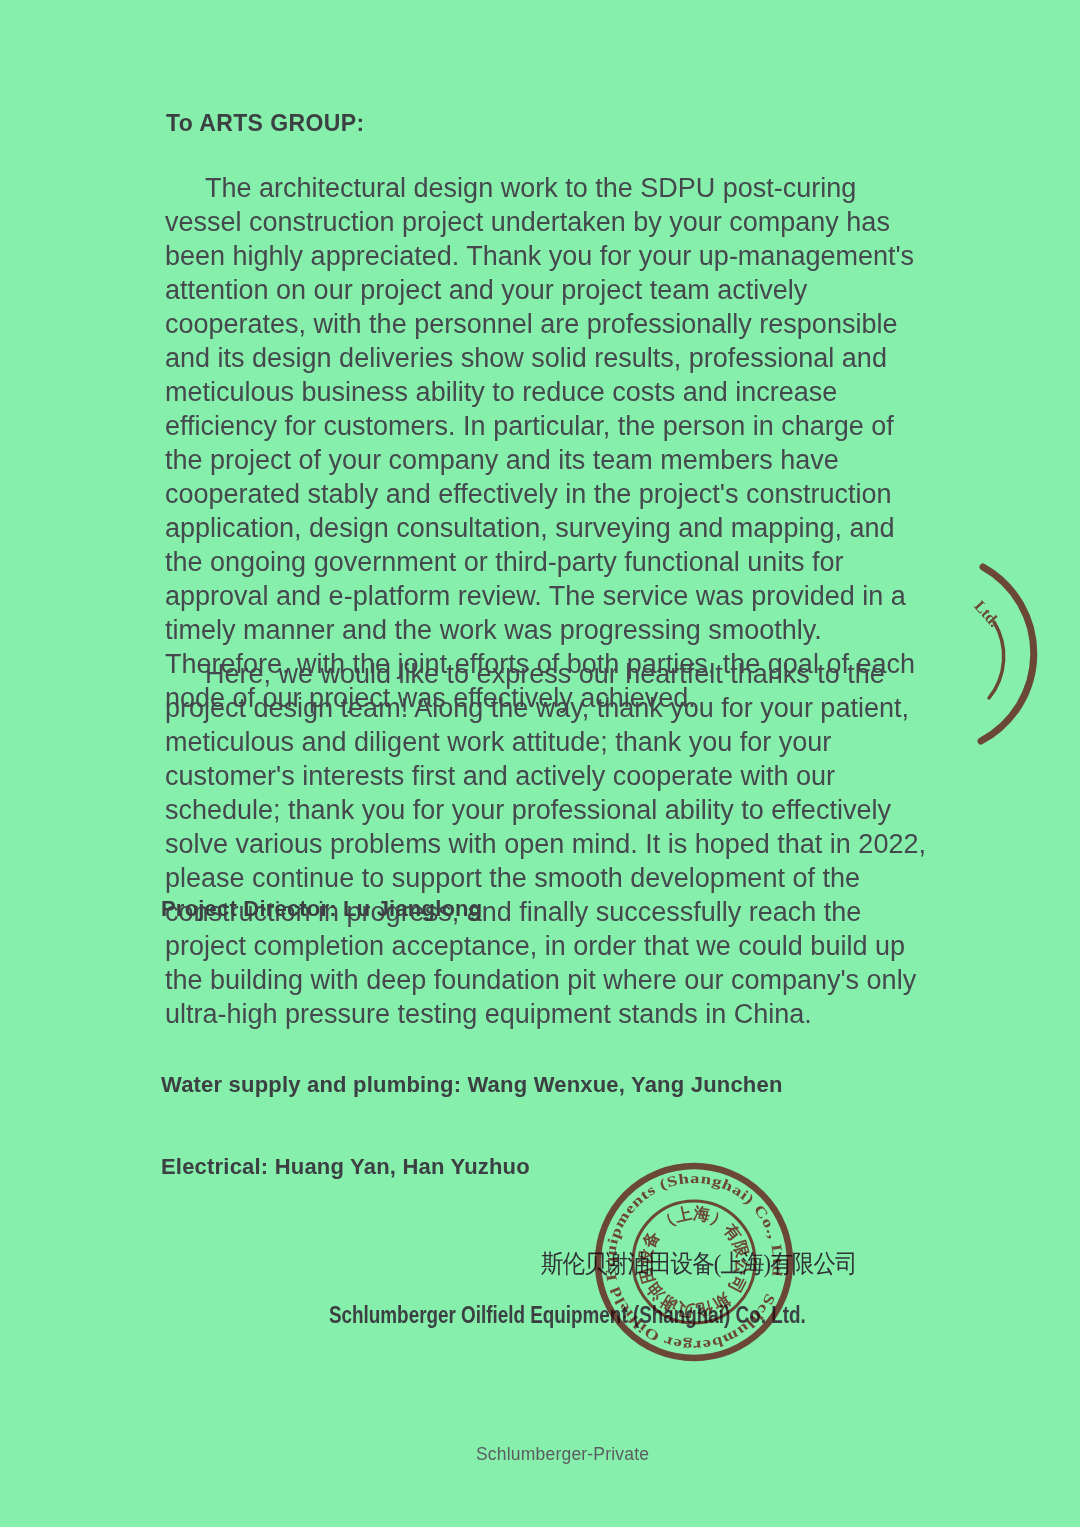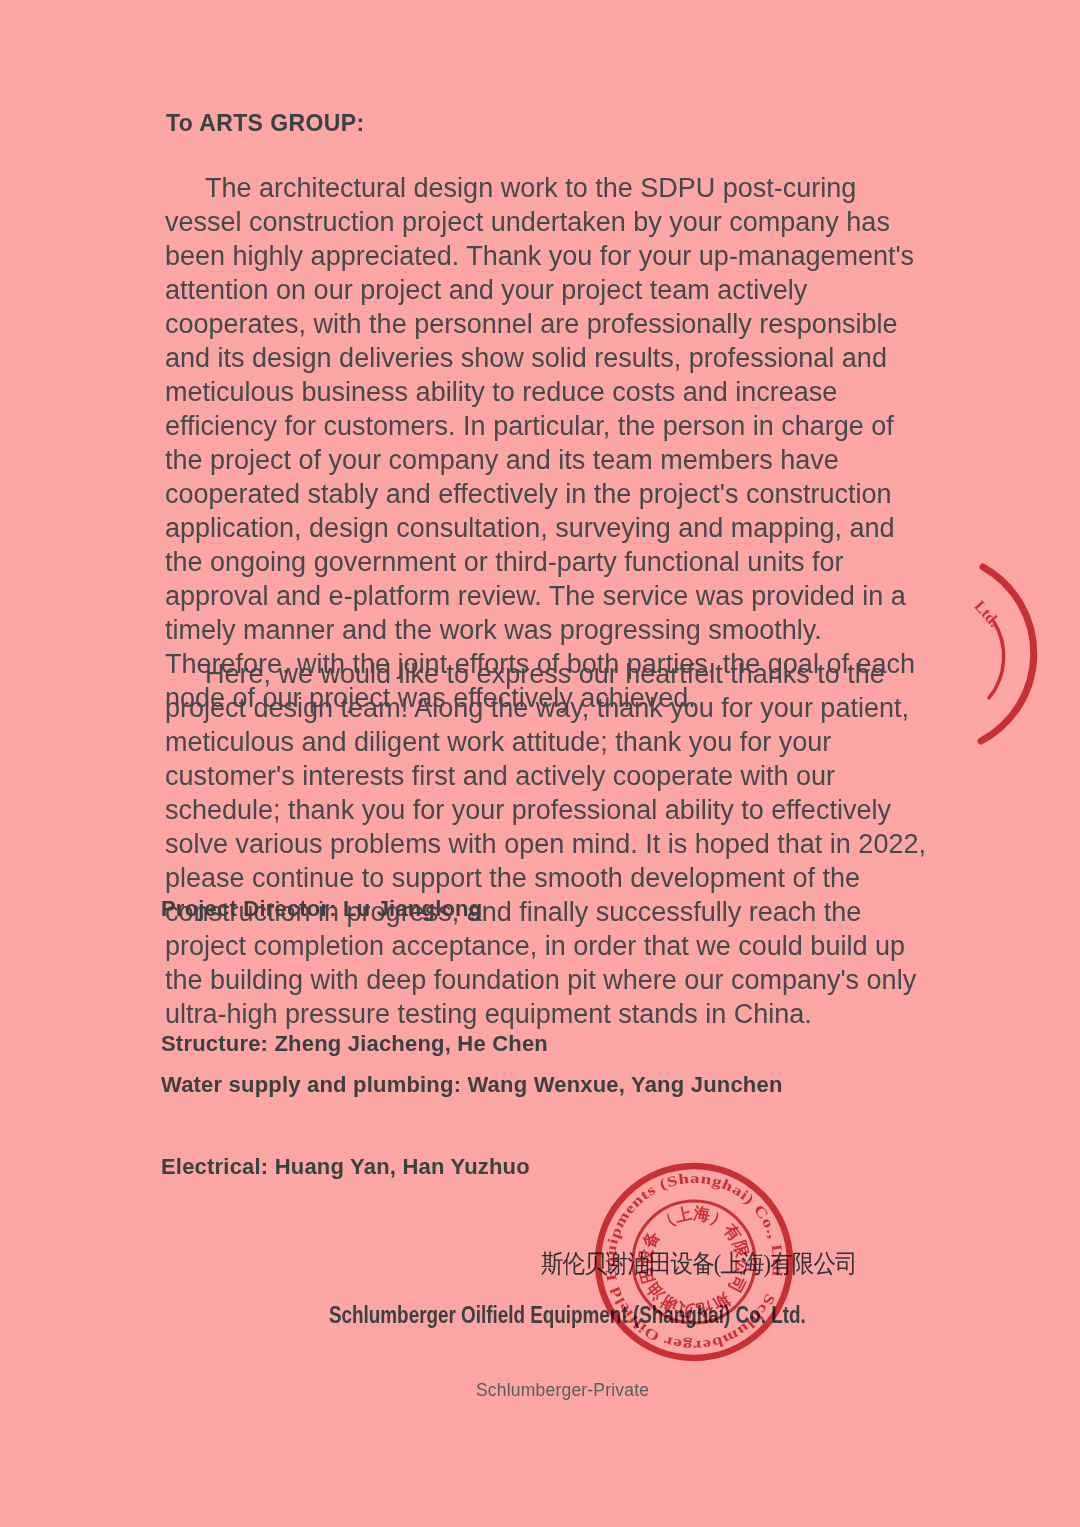--- a/index.html
+++ b/index.html
@@ -1,20 +1,20 @@
 <!DOCTYPE html>
 <html><head>
 <meta charset="utf-8">
 <style>
   html,body{margin:0;padding:0;background:#e9e9e9;}
   #page{
     position:relative;
     width:1080px;height:1527px;
     margin:0 auto;
-    background:#fca5a5;
+    background:#86efac;
     overflow:hidden;
     font-family:"Liberation Sans",sans-serif;
     color:#43464a;
   }
   .salutation{
     position:absolute;left:166px;top:110px;
     font-size:23px;font-weight:bold;color:#3c4043;letter-spacing:.4px;
     white-space:nowrap;
   }
   .para{
@@ -43,21 +43,21 @@
     transform:scaleX(.9);transform-origin:left top;
     white-space:nowrap;letter-spacing:-1px;
   }
   .company-en{
     position:absolute;left:329px;top:1302px;
     font-size:23px;font-weight:bold;color:#3c4043;
     transform:scaleX(.82);transform-origin:left top;
     white-space:nowrap;
   }
   .doc-footer{
-    position:absolute;left:476px;top:1380px;
+    position:absolute;left:476px;top:1444px;
     font-size:17.5px;color:#5a5c5f;letter-spacing:.2px;
     white-space:nowrap;
   }
   .stamp{
     position:absolute;
     mix-blend-mode:multiply;
     opacity:.92;
   }
   #stamp-main{left:584px;top:1152px;width:220px;height:220px;}
   #stamp-partial{left:900px;top:520px;width:180px;height:280px;}
@@ -71,21 +71,20 @@
 
 <div id="page">
 
   <div class="salutation">To ARTS GROUP:</div>
 
   <div class="para" id="para1">The architectural design work to the SDPU post-curing vessel construction project undertaken by your company has been highly appreciated. Thank you for your up-management's attention on our project and your project team actively cooperates, with the personnel are professionally responsible and its design deliveries show solid results, professional and meticulous business ability to reduce costs and increase efficiency for customers. In particular, the person in charge of the project of your company and its team members have cooperated stably and effectively in the project's construction application, design consultation, surveying and mapping, and the ongoing government or third-party functional units for approval and e-platform review. The service was provided in a timely manner and the work was progressing smoothly. Therefore, with the joint efforts of both parties, the goal of each node of our project was effectively achieved.</div>
 
   <div class="para" id="para2">Here, we would like to express our heartfelt thanks to the project design team! Along the way, thank you for your patient, meticulous and diligent work attitude; thank you for your customer's interests first and actively cooperate with our schedule; thank you for your professional ability to effectively solve various problems with open mind. It is hoped that in 2022, please continue to support the smooth development of the construction in progress, and finally successfully reach the project completion acceptance, in order that we could build up the building with deep foundation pit where our company's only ultra-high pressure testing equipment stands in China.</div>
 
   <div class="credit" id="credit0">Project Director: Lu Jianglong</div>
-  <div class="credit" id="credit3">Structure: Zheng Jiacheng, He Chen</div>
   <div class="credit" id="credit4">Water supply and plumbing: Wang Wenxue, Yang Junchen</div>
   <div class="credit" id="credit6">Electrical: Huang Yan, Han Yuzhuo</div>
 
   <div class="company-cn">斯伦贝谢油田设备(上海)有限公司</div>
 
   <div class="company-en">Schlumberger Oilfield Equipment (Shanghai) Co. Ltd.</div>
 
   <div class="doc-footer">Schlumberger-Private</div>
 
   <svg id="stamp-main" class="stamp" viewBox="-110 -110 220 220" aria-hidden="true">

